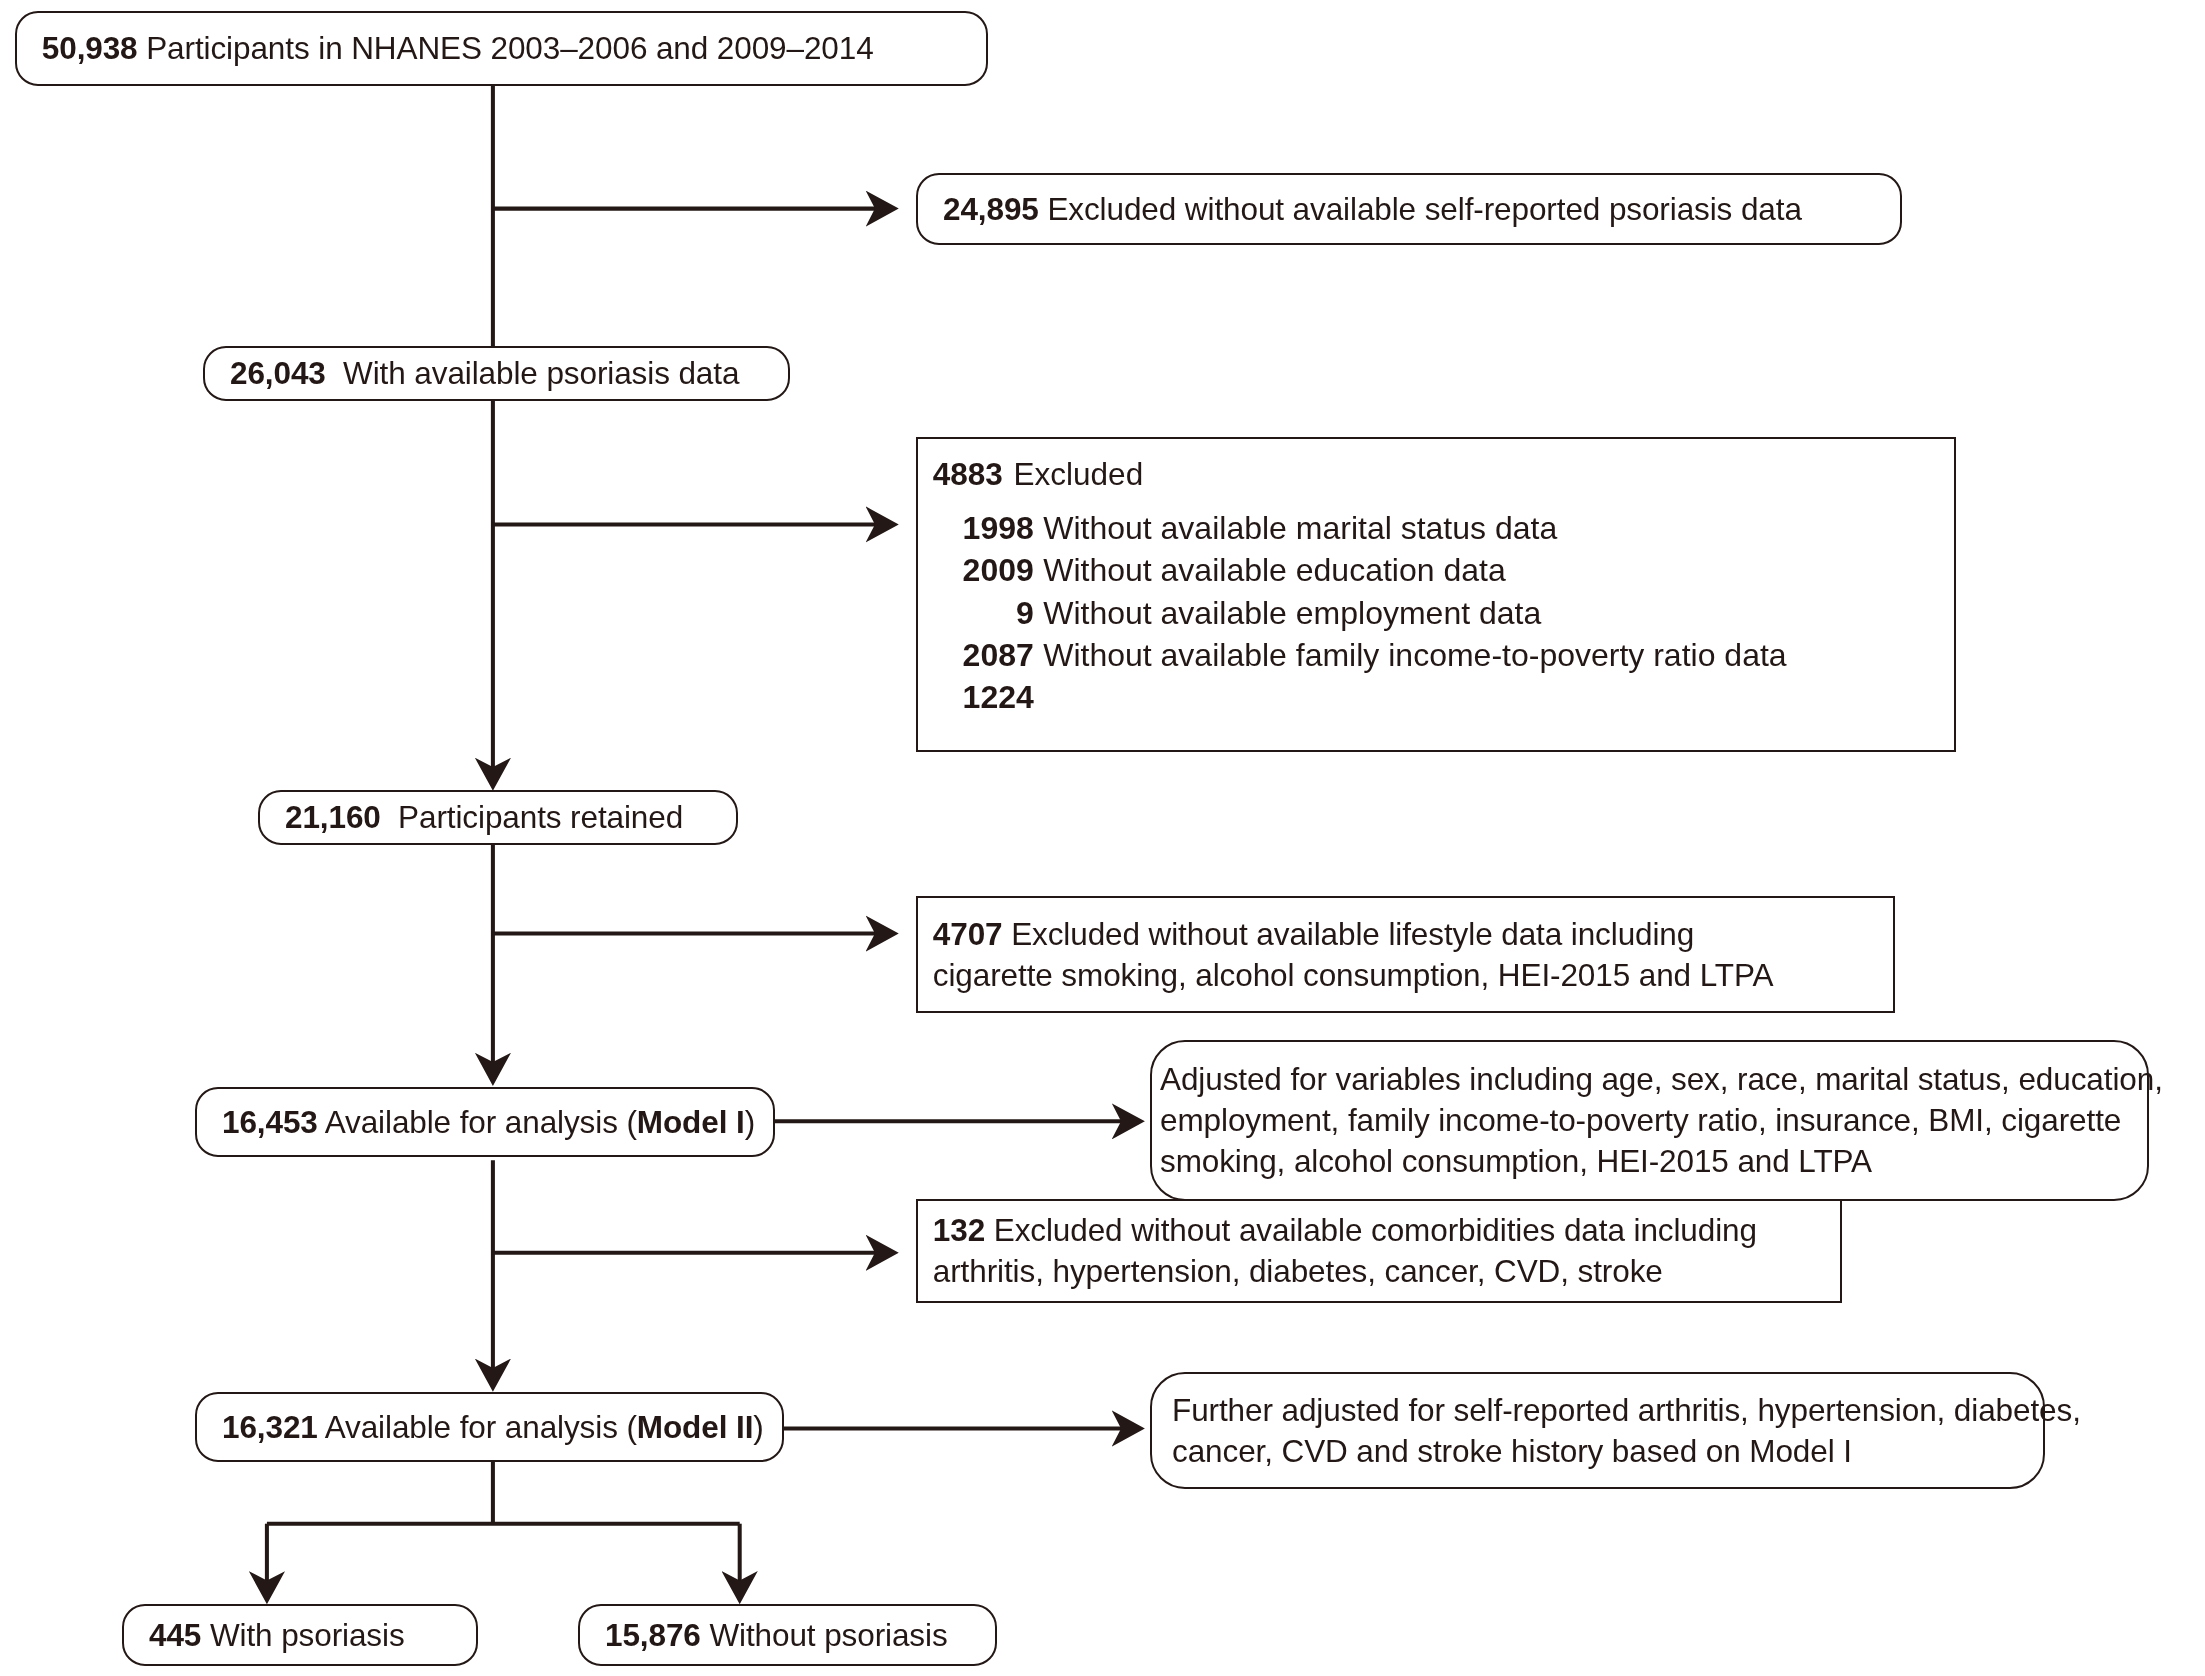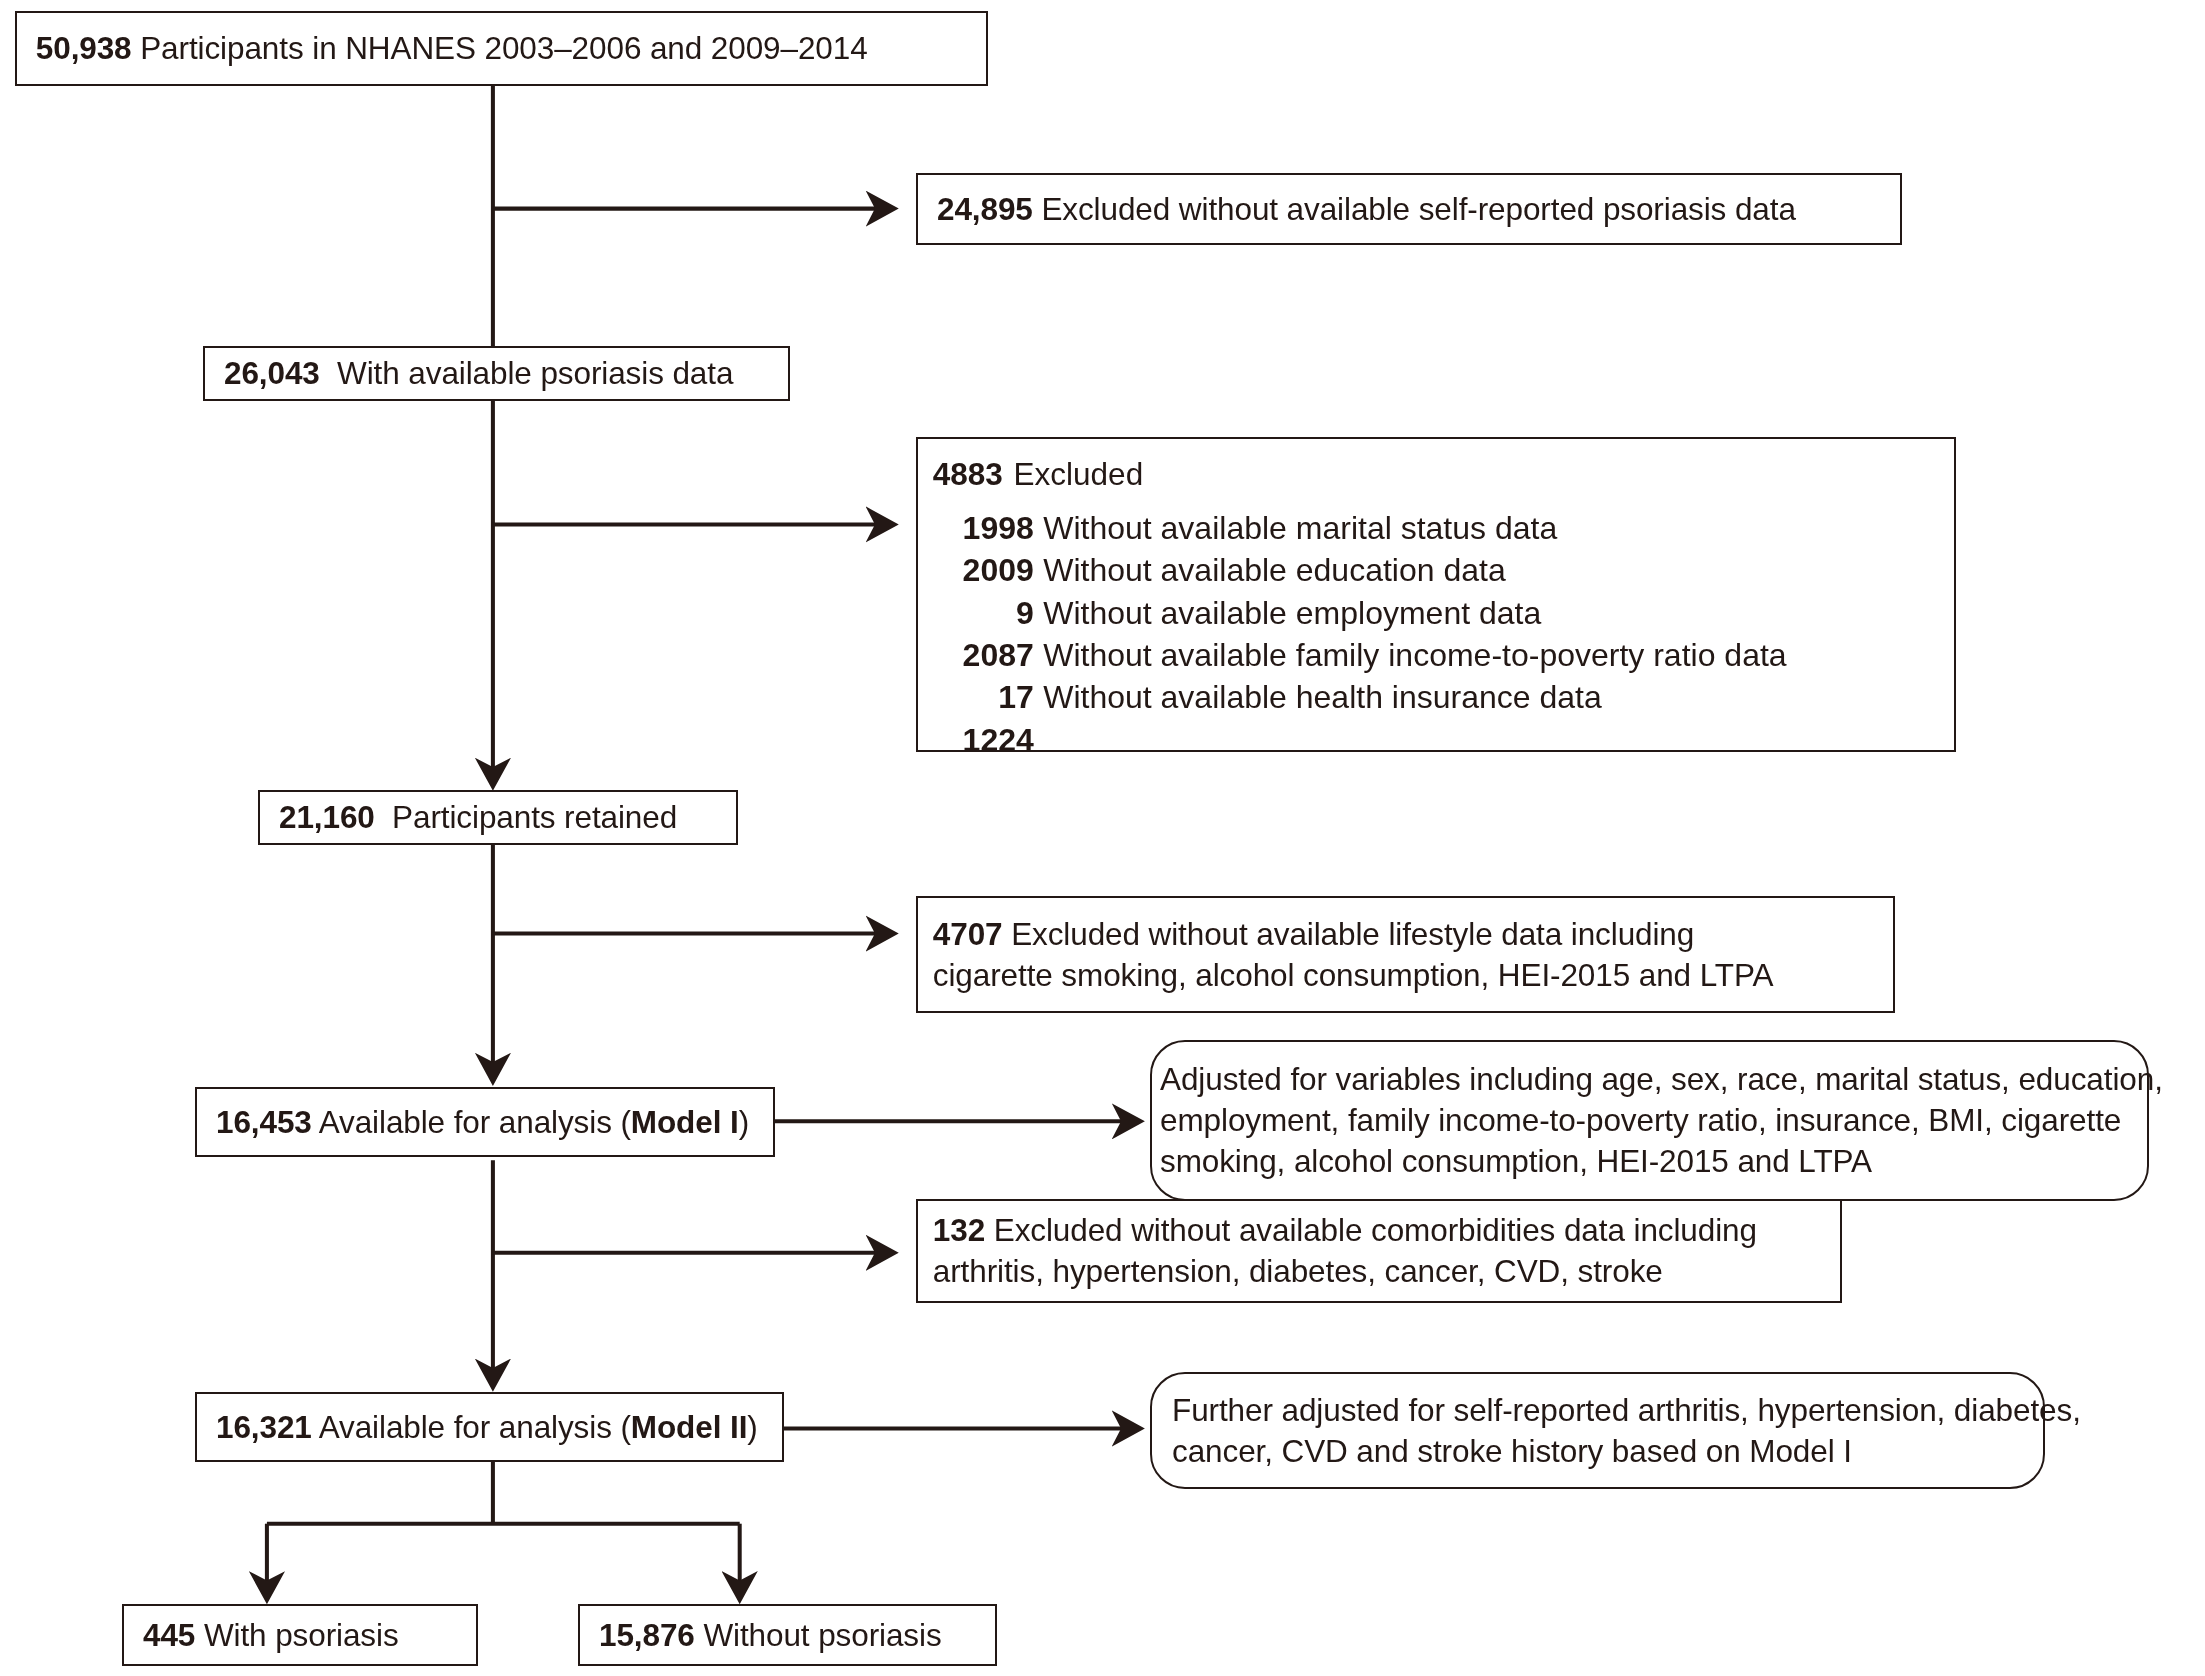--- a/index.html
+++ b/index.html
@@ -35,21 +35,21 @@
   .node.rounded {
     border-radius: 35px;
   }
   .node .ln {
     display: block;
     white-space: pre;
     font-size: 31.5px;
     line-height: 1.30;
     letter-spacing: -0.1px;
   }
-  .node.pad-std { padding: 0 19px; }
+  .node.pad-std { padding: 0 25px; border-radius: 23px; }
   .num {
     font-weight: bold;
   }
   .mdl {
     font-weight: bold;
   }
   
   .sublist {
     margin-top: 13.4px;
   }
@@ -148,24 +148,20 @@
       </div>
       <div class="sub-row">
         <span class="sn">9</span>
         <span class="st">Without available employment data</span>
       </div>
       <div class="sub-row">
         <span class="sn">2087</span>
         <span class="st">Without available family income-to-poverty ratio data</span>
       </div>
       <div class="sub-row">
-        <span class="sn">17</span>
-        <span class="st">Without available health insurance data</span>
-      </div>
-      <div class="sub-row">
         <span class="sn">1224</span>
       </div>
     </div>
   </div>
 
   <div class="node pad-std" style="left:258px; top:790px; width:480px; height:55px;">
     <span class="ln"><span class="num">21,160</span><span>  </span><span>Participants retained</span></span>
   </div>
 
   <div class="node" style="left:916px; top:896px; width:979px; height:117px; padding:0 14.8px;">

